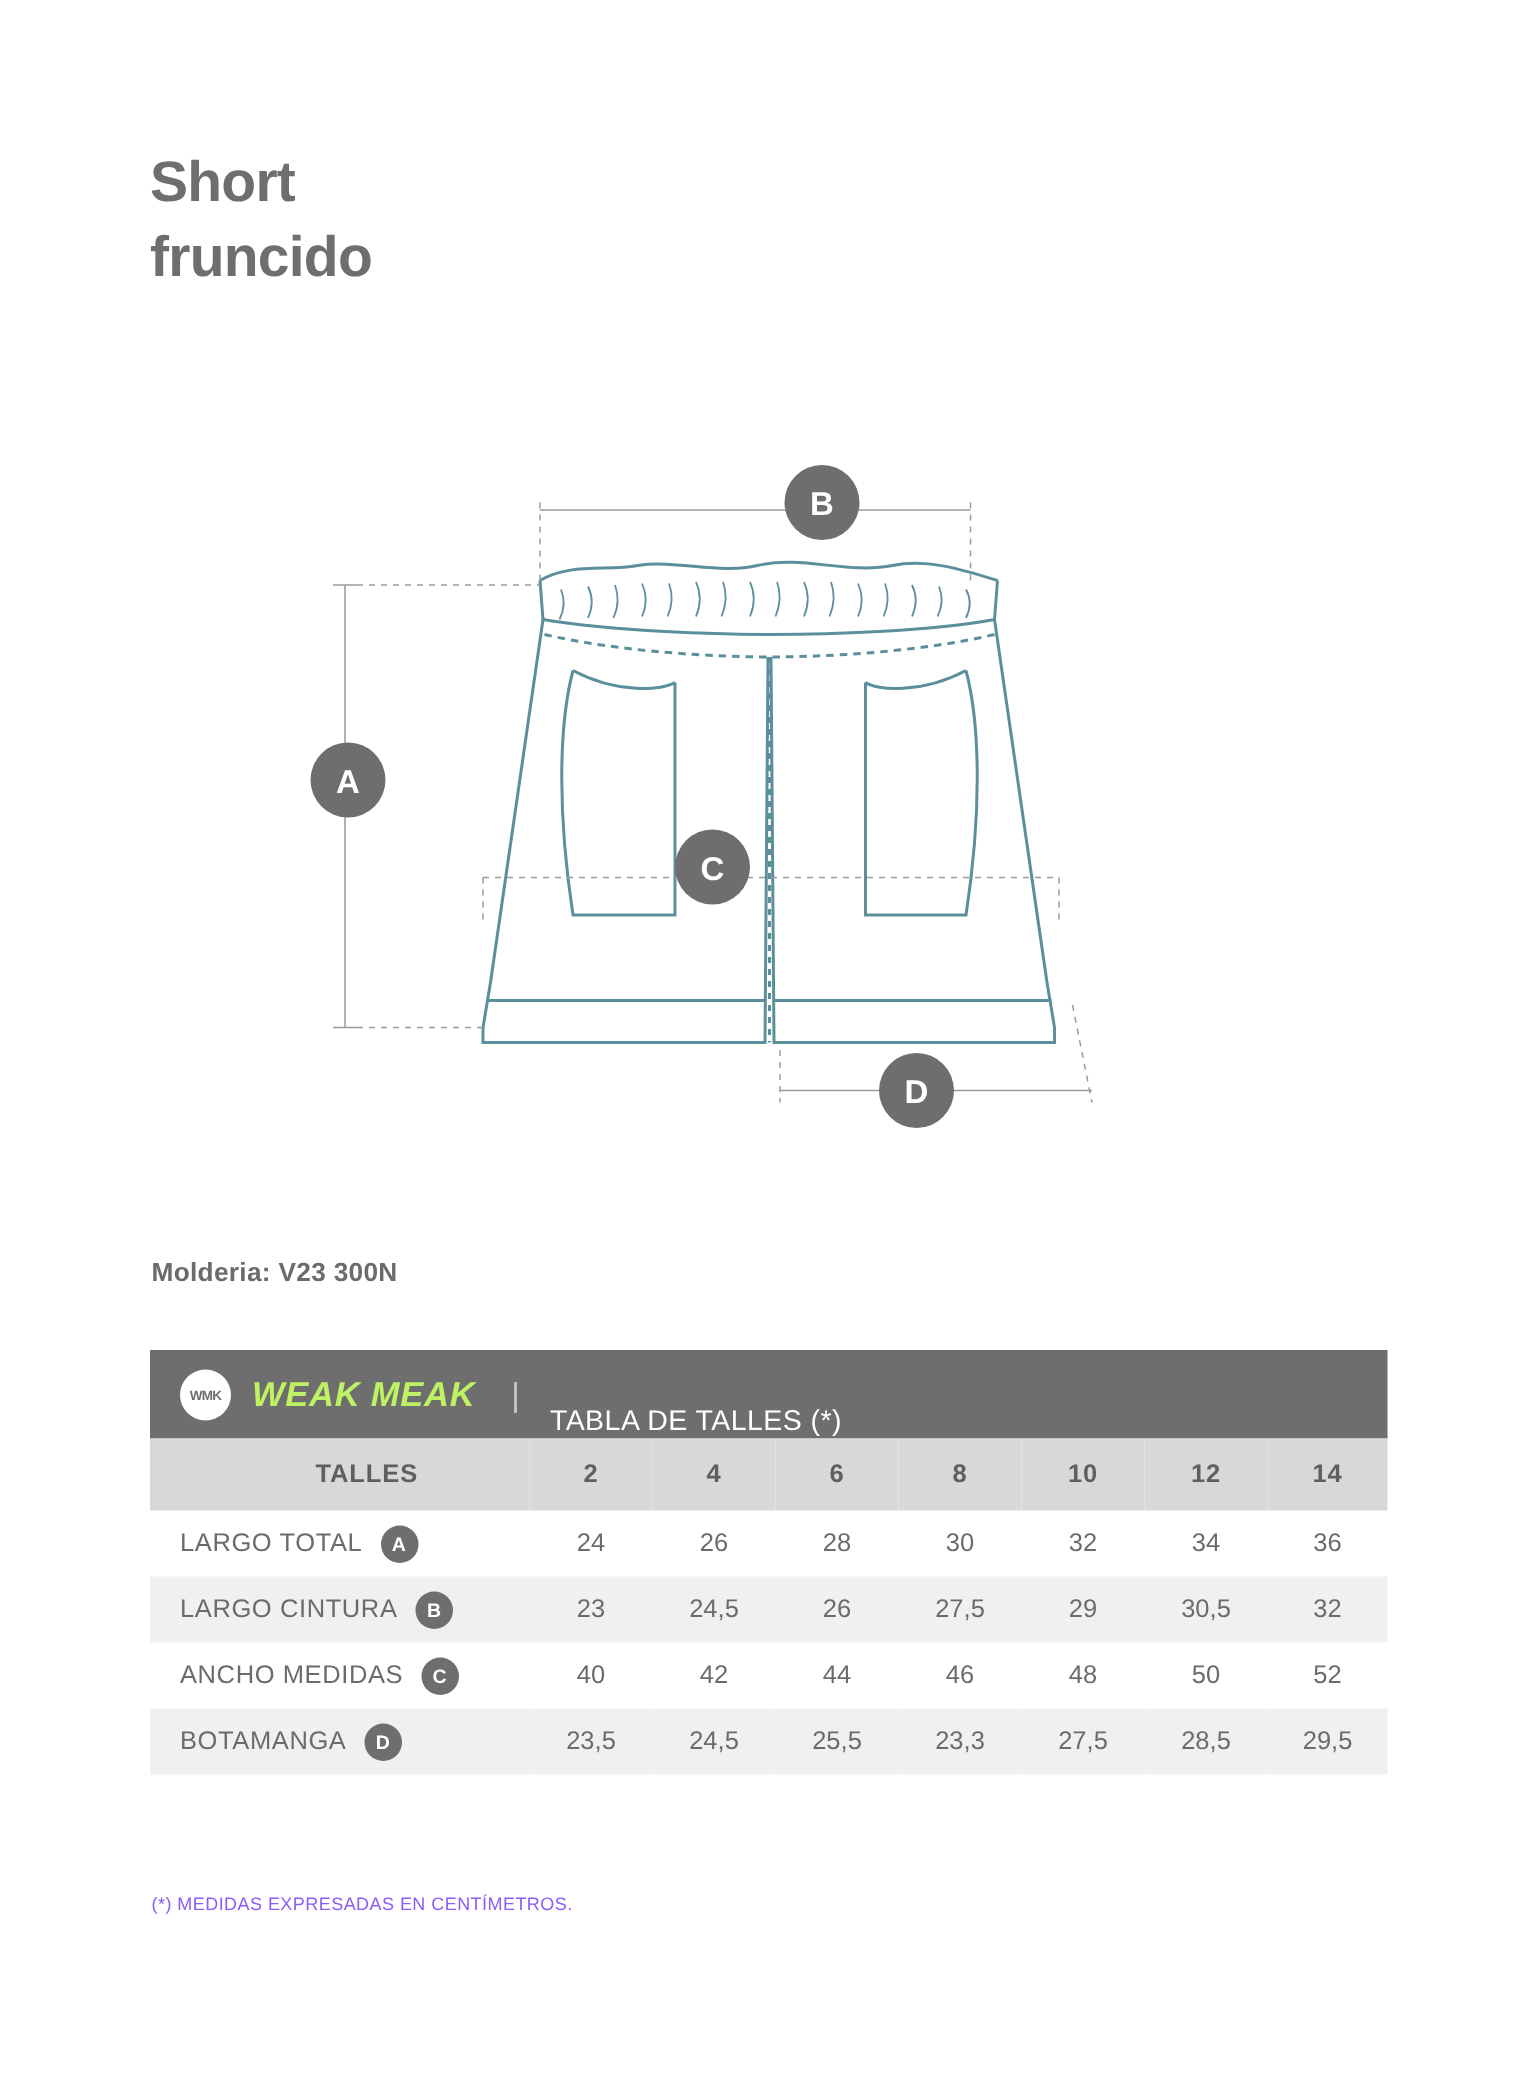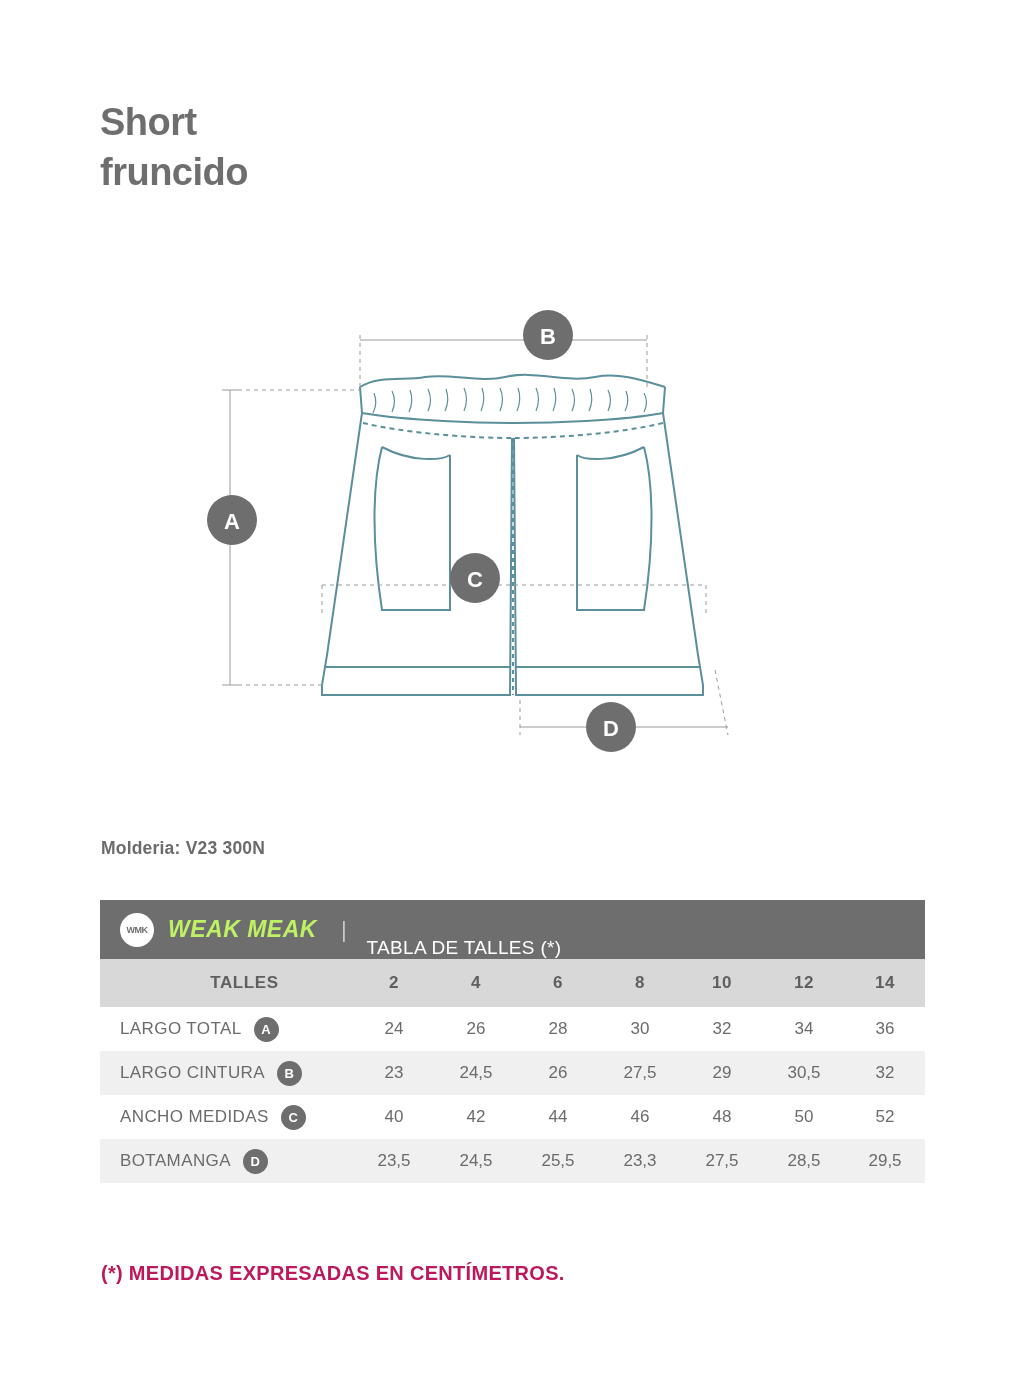--- a/index.html
+++ b/index.html
@@ -171,23 +171,23 @@
     flex: 0 0 auto;
   }
   .data-row td.val {
     text-align: center;
   }
 
   .footnote {
     position: absolute;
     left: 101px;
     top: 1262px;
-    font-size: 20px;
-    font-weight: bold;
-    color: #be185d;
+    font-size: 12px;
+    font-weight: normal;
+    color: #8b5cf6;
     letter-spacing: 0.3px;
   }
 
   
   .diagram-badge circle { fill: #6e6e6e; }
   .diagram-badge text {
     fill: #ffffff;
     font-family: "Liberation Sans", sans-serif;
     font-size: 22px;
     font-weight: bold;

